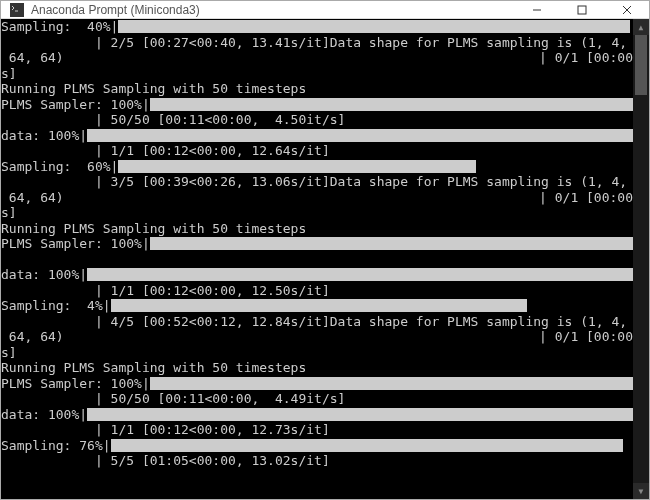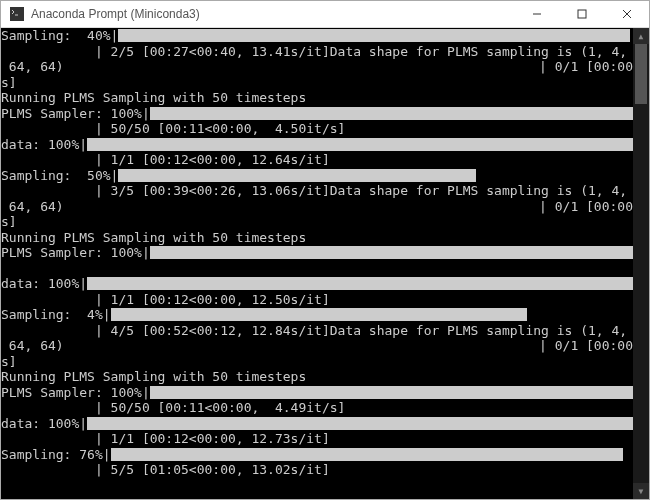--- a/index.html
+++ b/index.html
@@ -12,21 +12,21 @@
       background: #fff;
     }
     .window {
       width: 650px;
       height: 500px;
       border: 1px solid #aaa;
       display: flex;
       flex-direction: column;
     }
     .titlebar {
-      height: 27px;
+      height: 18px;
       background: #fff;
       display: flex;
       align-items: center;
       border-bottom: 1px solid #ddd;
       font-family: 'Segoe UI', sans-serif;
       font-size: 12px;
       color: #555;
     }
     .titlebar .icon {
       width: 16px;
@@ -164,21 +164,21 @@
         <div class="line">
           <span class="pre">data: 100%</span>
           <span class="pre">|</span>
           <span class="bar" style="width:548px"></span>
         </div>
         <div class="line">
           <span class="pre">            </span>
           <span class="pre">| 1/1 [00:12&lt;00:00, 12.64s/it]</span>
         </div>
         <div class="line">
-          <span class="pre">Sampling:  50%</span>
+          <span class="pre">Sampling:  60%</span>
           <span class="pre">|</span>
           <span class="bar" style="width:358px"></span>
         </div>
         <div class="line">
           <span class="pre">            </span>
           <span class="pre">| 3/5 [00:39&lt;00:26, 13.06s/it]Data shape for PLMS sampling is (1, 4,</span>
         </div>
         <div class="line">
           <span class="pre"> 64, 64)</span>
           <span class="filler"></span>

